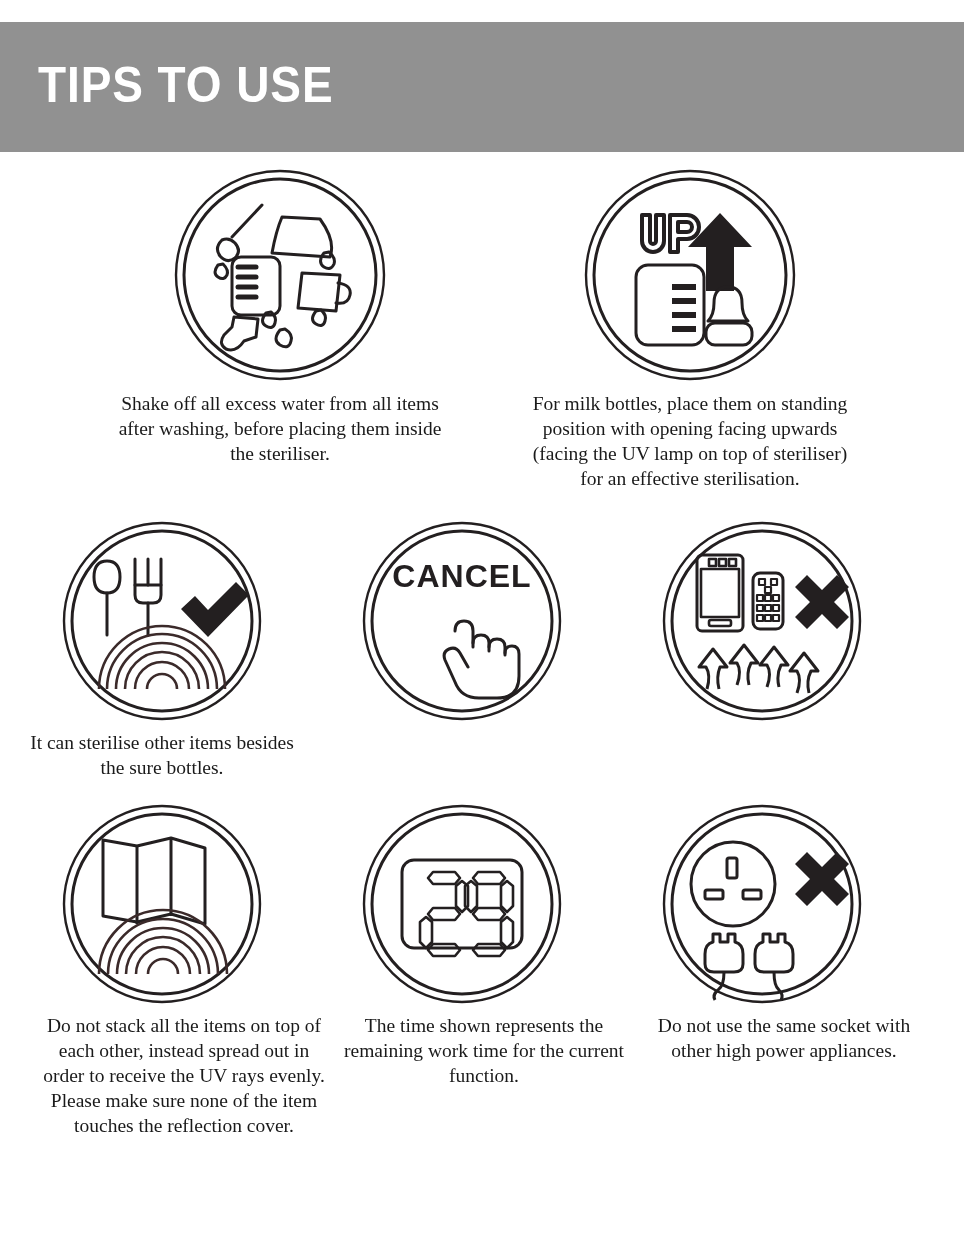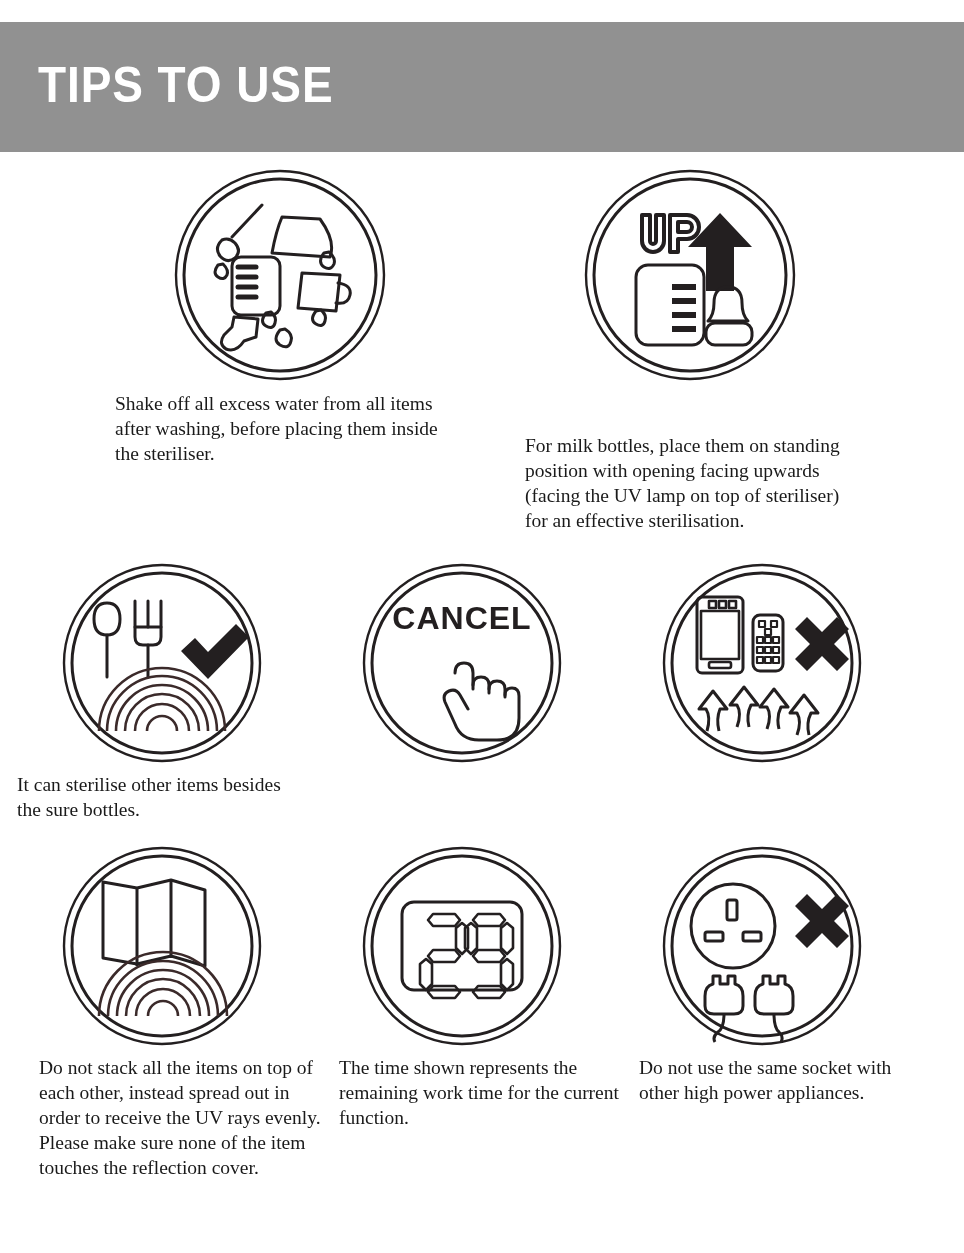--- a/index.html
+++ b/index.html
@@ -34,32 +34,32 @@
   .row{display:flex;width:964px;}
   .row.row1{justify-content:flex-start;}
   .tip{
     display:flex;flex-direction:column;align-items:center;
     box-sizing:border-box;
   }
   .tip .icon-wrap{
     display:flex;align-items:flex-start;justify-content:center;
   }
   .caption{
-    text-align:left;
+    text-align:center;
     font-size:19.5px;
     line-height:25px;
     color:#1a1a1a;
     margin-top:6px;
   }
   svg{display:block;}
 
   
   .row1 .tip{width:400px;}
   .row1 .tip.t1{margin-left:80px;}
-  .row1 .tip.t2{margin-left:10px;gap:42px;}
+  .row1 .tip.t2{margin-left:10px;}
   .row1 .caption{width:330px;}
 
   .row2{margin-top:28px;}
   .row2 .tip{width:300px;}
   .row2 .tip.t3{margin-left:12px;}
   .row2 .caption{width:290px;}
 
   .row3{margin-top:22px;}
   .row3 .tip{width:300px;}
   .row3 .tip.t6{margin-left:12px;}

